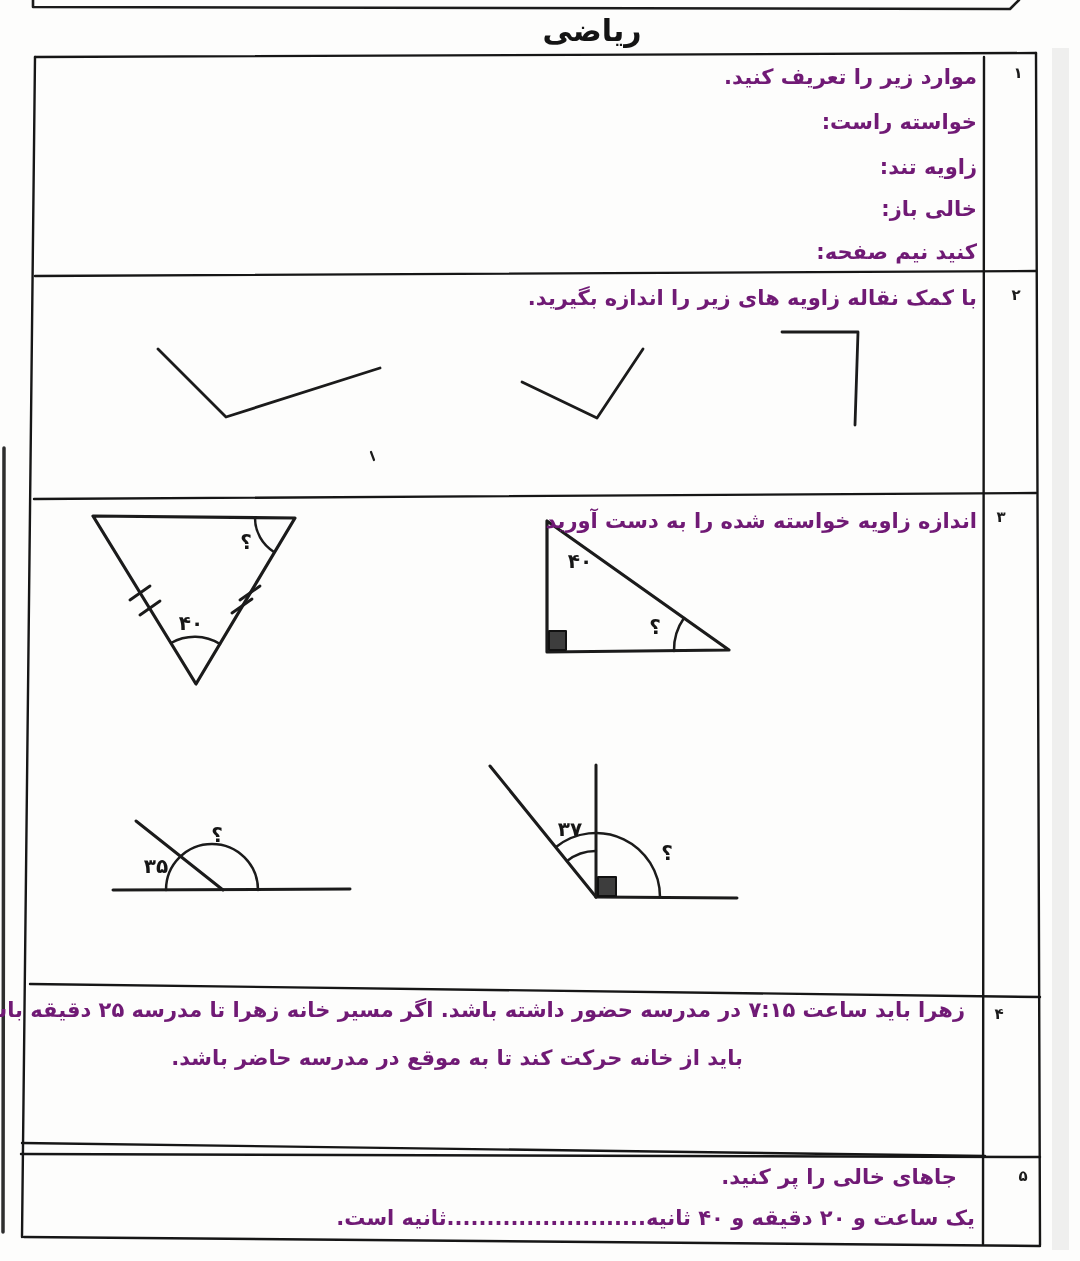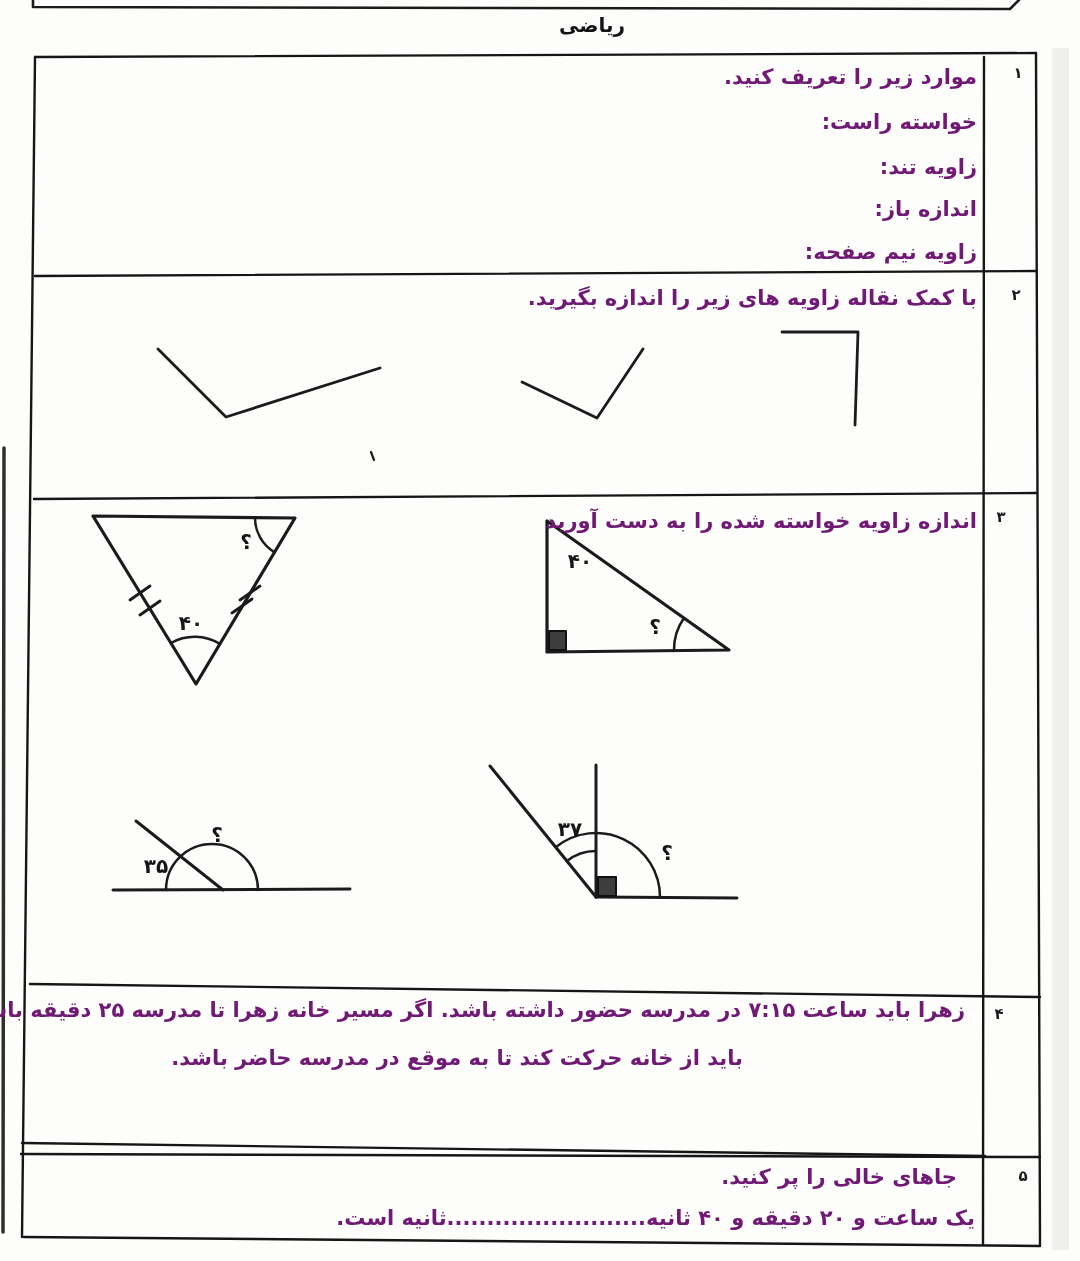--- a/index.html
+++ b/index.html
@@ -18,21 +18,21 @@
     font-size:21px;
     color:#701a75;
     white-space:nowrap;
     line-height:28px;
     direction:rtl;
   }
   .title{
     position:absolute;
     top:13px;left:480px;width:224px;
     text-align:center;
-    font-weight:bold;font-size:20px;color:#141414;
+    font-weight:bold;font-size:30px;color:#141414;
   }
   .num{
     position:absolute;
     width:32px;text-align:center;
     font-weight:bold;font-size:15px;color:#1b1b1b;
     line-height:20px;
   }
   .lbl{
     position:absolute;
     font-weight:bold;font-size:20px;color:#161616;
@@ -113,22 +113,22 @@
 
   <div class="num" style="top:63px;left:1002px">۱</div>
   <div class="num" style="top:285px;left:1000px">۲</div>
   <div class="num" style="top:507px;left:985px">۳</div>
   <div class="num" style="top:1004px;left:983px">۴</div>
   <div class="num" style="top:1166px;left:1007px">۵</div>
 
   <div class="t" style="top:63px;right:103px">موارد زیر را تعریف کنید.</div>
   <div class="t" style="top:108px;right:103px">خواسته راست:</div>
   <div class="t" style="top:153px;right:103px">زاویه تند:</div>
-  <div class="t" style="top:195px;right:103px">اندازه باز:</div>
-  <div class="t" style="top:238px;right:103px">زاویه نیم صفحه:</div>
+  <div class="t" style="top:195px;right:103px">خالی باز:</div>
+  <div class="t" style="top:238px;right:103px">کنید نیم صفحه:</div>
 
   <div class="t" style="top:284px;right:103px">با کمک نقاله زاویه های زیر را اندازه بگیرید.</div>
 
   <div class="t" style="top:507px;right:103px">اندازه زاویه خواسته شده را به دست آورید</div>
 
   <div class="lbl" style="top:610px;left:166px;width:50px">۴۰</div>
   <div class="lbl" style="top:529px;left:231px;width:30px">؟</div>
   <div class="lbl" style="top:548px;left:555px;width:50px">۴۰</div>
   <div class="lbl" style="top:614px;left:640px;width:30px">؟</div>
   <div class="lbl" style="top:853px;left:131px;width:50px">۳۵</div>

